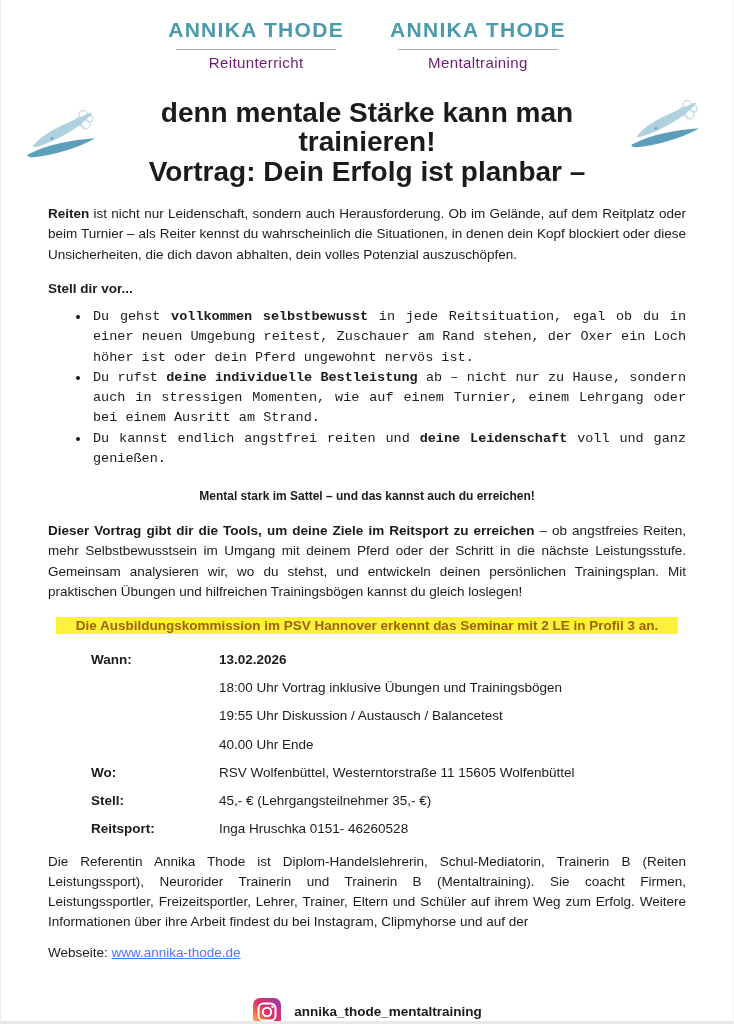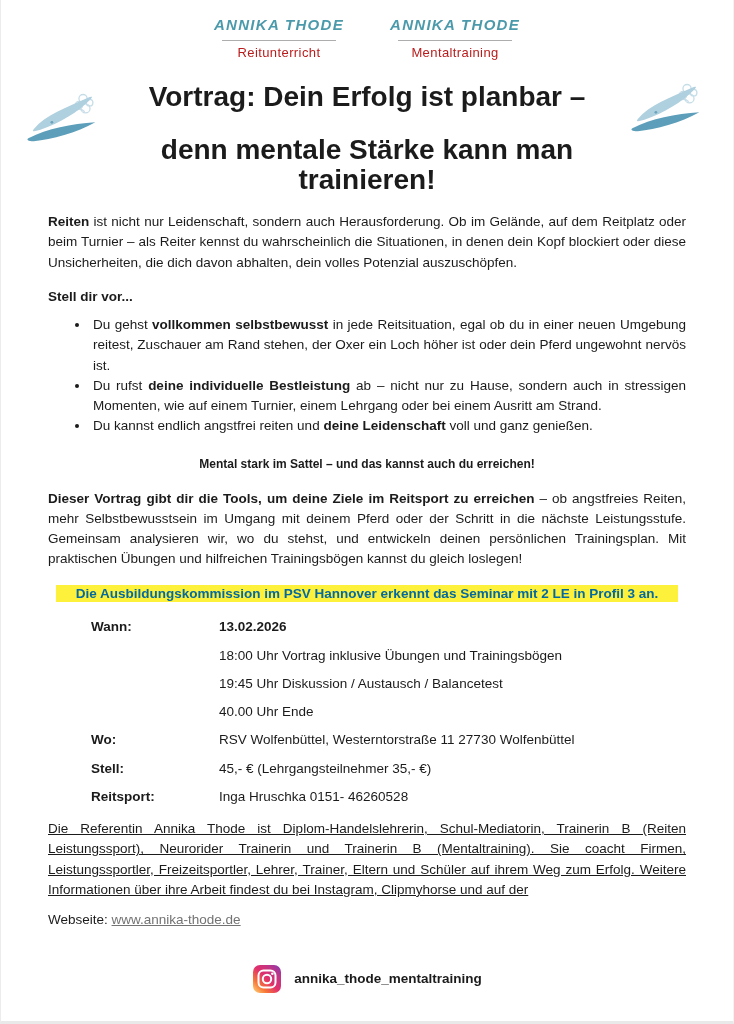--- a/index.html
+++ b/index.html
@@ -8,50 +8,50 @@
     margin:0 auto;background:#ffffff;
     border-left:1px solid #ececec;border-right:1px solid #f3f3f3;border-bottom:3px solid #e9e9e9;
     padding:14px 47px 0;
     font-family:"Liberation Sans",sans-serif;
     font-size:13.5px;line-height:1.5;color:#1b1b1b;
     position:relative;overflow:hidden;
   }
   
   .logos{display:flex;justify-content:center;gap:46px;}
   .logo{text-align:center;}
-  .logo-title{font-size:15px;font-weight:bold;color:#4b9aab;letter-spacing:1.3px;white-space:nowrap;font-style:italic;}
+  .logo-title{font-size:21px;font-weight:bold;color:#4b9aab;letter-spacing:1.3px;white-space:nowrap;}
   .logo-rule{height:1px;background:#adadad;margin:3px 8px 2px;}
-  .logo-sub{font-size:13px;color:#b91c1c;letter-spacing:.4px;}
+  .logo-sub{font-size:15px;color:#701a75;letter-spacing:.4px;}
   
   .title-block{position:relative;text-align:center;margin-top:20px;padding:0 68px;}
   .title-line{font-size:28px;font-weight:bold;line-height:1.05;}
   .title-line.second{margin-top:24px;}
   .deco{position:absolute;width:82px;height:76px;}
   .deco-left{left:-24px;top:4px;}
   .deco-right{right:-24px;top:-6px;}
   
   .para{margin:18px 0 0;text-align:justify;}
   .para.first-gap{}
   .stell{margin:14px 0 0;font-weight:bold;}
-  ul.bullets{margin:8px 0 0;padding-left:42px;}
+  ul.bullets{margin:8px 0 0;padding-left:42px;font-family:Liberation Mono, monospace;}
   ul.bullets li{text-align:justify;padding-left:3px;}
   h2.mid{font-size:12px;font-weight:bold;text-align:center;margin:18px 0 0;}
   .tools{margin-top:16px;}
   .highlight-line{margin-top:14px;text-align:center;font-weight:bold;}
-  mark.hl{background:#fdf13b;color:#0369a1;padding:1px 20px;}
+  mark.hl{background:#fdf13b;color:#a16207;padding:1px 20px;}
   
   .details{margin:12px 0 12px 43px;}
   .details .row{display:flex;margin-bottom:8px;}
   .details .label{width:128px;flex:0 0 128px;font-weight:bold;}
   .details .value{flex:1;}
   .details .value.strong{font-weight:bold;}
   
-  .referent{margin-top:1px;text-decoration:underline;}
+  .referent{margin-top:1px;}
   .web{margin-top:10px;}
-  a.site-link{color:#737373;text-decoration:underline;}
+  a.site-link{color:#3b82f6;text-decoration:underline;}
   
   .footer{margin-top:34px;display:flex;align-items:center;justify-content:center;gap:12px;}
   .ig{width:30px;height:30px;display:inline-block;}
   .handle{font-weight:bold;font-size:13.5px;}
 </style>
 </head>
 <body>
 
 <div class="page">
 
@@ -91,22 +91,22 @@
           <circle cx="67" cy="21" r="4.5"></circle>
           <circle cx="75" cy="25" r="5.5"></circle>
           <path d="M62 28 q 7 -4 12 1"></path>
         </g>
         <path d="M12 50 C 26 33, 52 24, 78 12 C 83 10, 85 10, 80 15 C 66 29, 44 43, 20 51 C 13 53, 9 54, 12 50 Z" fill="#afd0de"></path>
         <path d="M6 61 C 28 50, 58 44, 87 42 C 64 55, 34 63, 12 65 C 5 65, 2 63, 6 61 Z" fill="#5d9fba"></path>
         <circle cx="34" cy="42" r="1.7" fill="#6aa3bb"></circle>
       </svg>
     </span>
     <h1 style="margin:0;padding:0;font-size:inherit;">
+      <div class="title-line second">denn mentale Stärke kann man trainieren!</div>
       <div class="title-line">Vortrag: Dein Erfolg ist planbar –</div>
-      <div class="title-line second">denn mentale Stärke kann man trainieren!</div>
     </h1>
   </section>
 
   <p class="para first-gap"><strong>Reiten</strong><span> ist nicht nur Leidenschaft, sondern auch Herausforderung. Ob im Gelände, auf dem Reitplatz oder beim Turnier – als Reiter kennst du wahrscheinlich die Situationen, in denen dein Kopf blockiert oder diese Unsicherheiten, die dich davon abhalten, dein volles Potenzial auszuschöpfen.</span></p>
 
   <p class="stell">Stell dir vor...</p>
 
   <ul class="bullets">
     <li><span>Du gehst </span><strong>vollkommen selbstbewusst</strong><span> in jede Reitsituation, egal ob du in einer neuen Umgebung reitest, Zuschauer am Rand stehen, der Oxer ein Loch höher ist oder dein Pferd ungewohnt nervös ist.</span></li>
     <li><span>Du rufst </span><strong>deine individuelle Bestleistung</strong><span> ab – nicht nur zu Hause, sondern auch in stressigen Momenten, wie auf einem Turnier, einem Lehrgang oder bei einem Ausritt am Strand.</span></li>
@@ -123,29 +123,29 @@
     <div class="row">
       <div class="label">Wann:</div>
       <div class="value strong">13.02.2026</div>
     </div>
     <div class="row">
       <div class="label"></div>
       <div class="value">18:00 Uhr Vortrag inklusive Übungen und Trainingsbögen</div>
     </div>
     <div class="row">
       <div class="label"></div>
-      <div class="value">19:45 Uhr Diskussion / Austausch / Balancetest</div>
+      <div class="value">19:55 Uhr Diskussion / Austausch / Balancetest</div>
     </div>
     <div class="row">
       <div class="label"></div>
       <div class="value">40.00 Uhr Ende</div>
     </div>
     <div class="row">
       <div class="label">Wo:</div>
-      <div class="value">RSV Wolfenbüttel, Westerntorstraße 11 27730 Wolfenbüttel</div>
+      <div class="value">RSV Wolfenbüttel, Westerntorstraße 11 15605 Wolfenbüttel</div>
     </div>
     <div class="row">
       <div class="label">Stell:</div>
       <div class="value">45,- € (Lehrgangsteilnehmer 35,- €)</div>
     </div>
     <div class="row">
       <div class="label">Reitsport:</div>
       <div class="value">Inga Hruschka 0151- 46260528</div>
     </div>
   </div>

